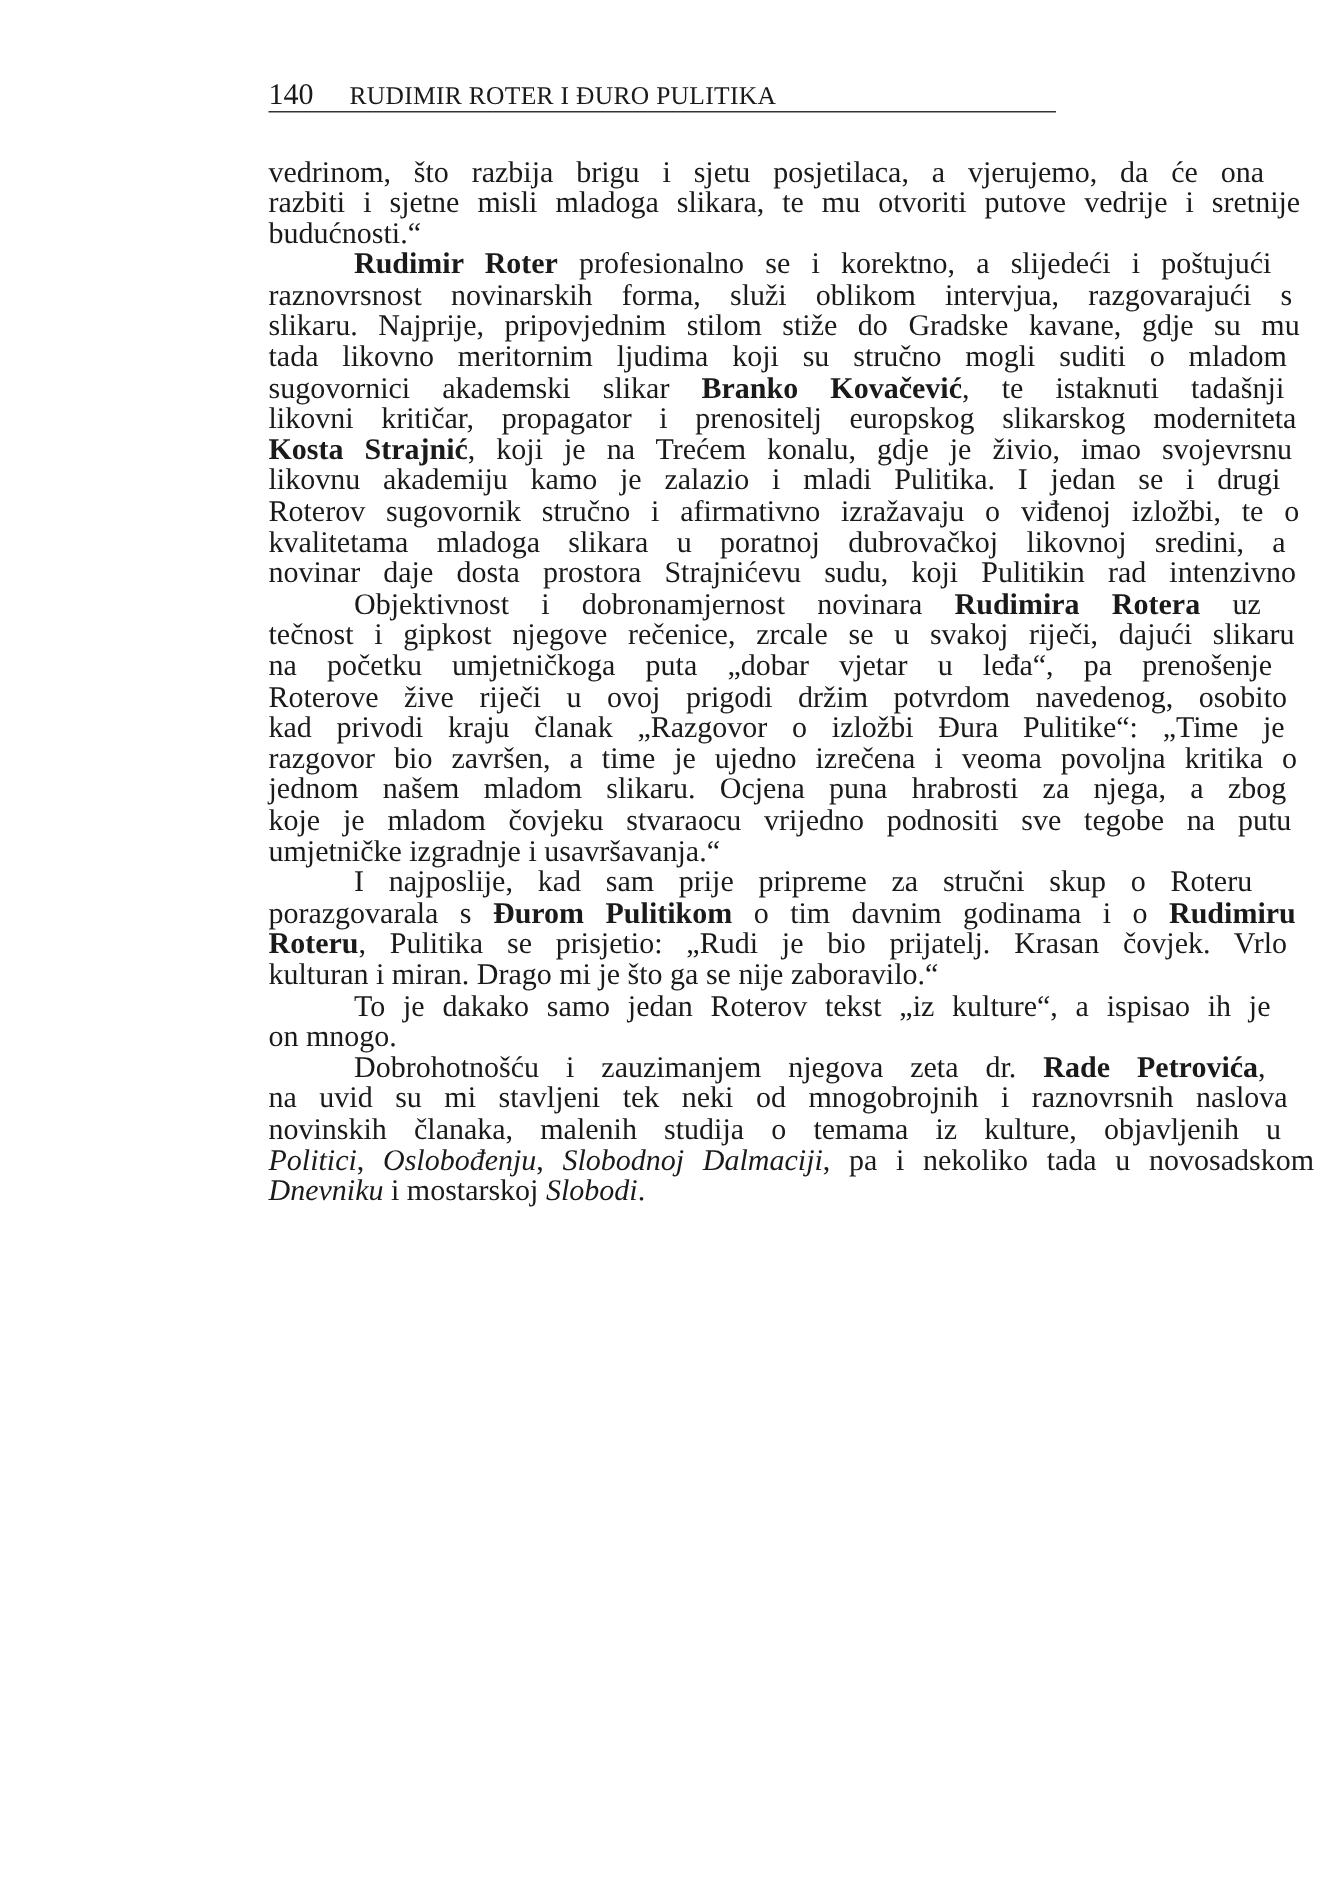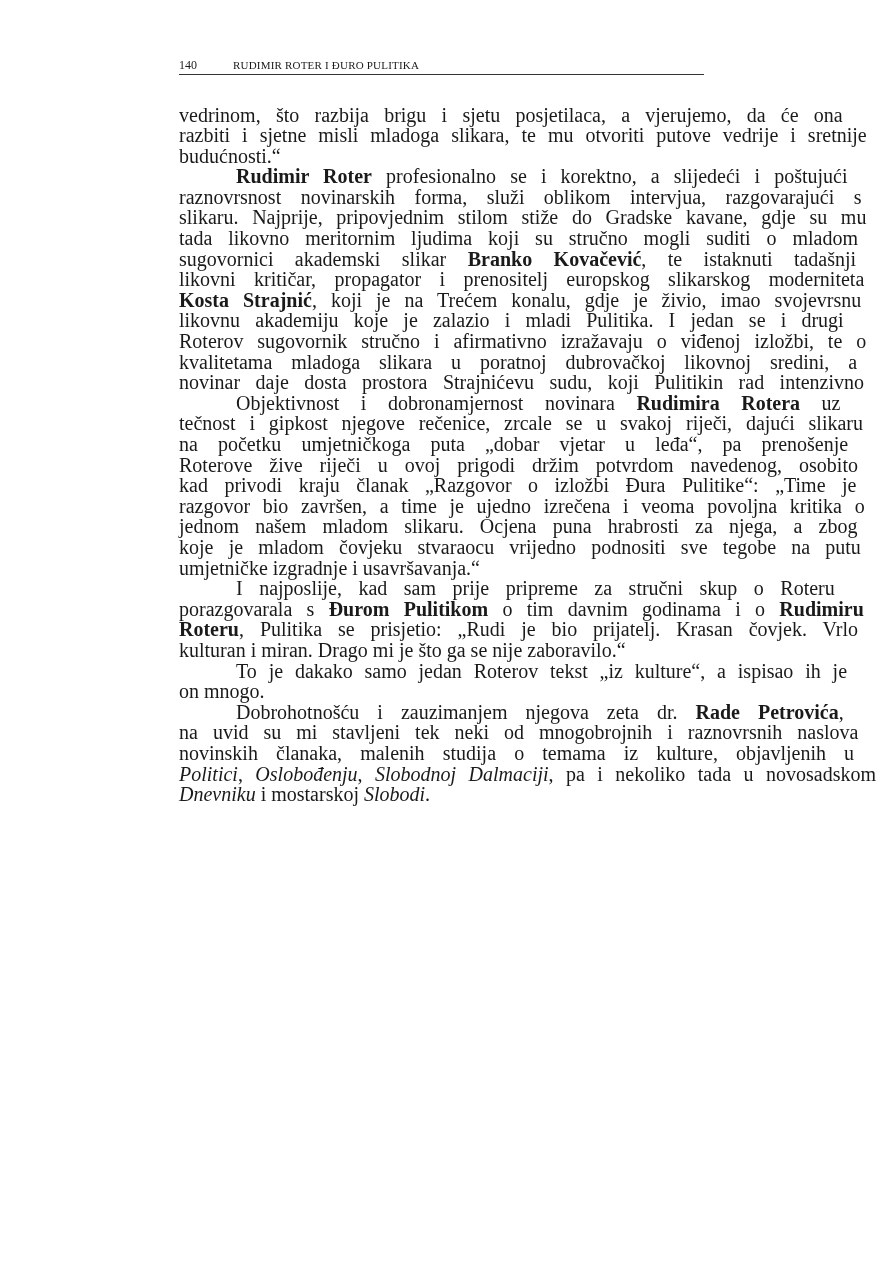--- a/index.html
+++ b/index.html
@@ -7,22 +7,22 @@
     .page {
       position: absolute; left: 179px; top: 0; width: 525px;
       font-family: "Liberation Serif", "DejaVu Serif", serif;
       color: #1a1a1a;
     }
     .header {
       position: absolute; left: 0; top: 53px; width: 525px; height: 21px;
       border-bottom: 1.5px solid #333;
       font-size: 15.5px; line-height: 21px; white-space: nowrap;
     }
-    .header .pagenum { display: inline-block; width: 54px; font-size: 12px; }
-    .header .running { font-size: 11px; letter-spacing: 0.2px; }
+    .header .pagenum { display: inline-block; width: 54px; font-size: 20px; }
+    .header .running { font-size: 17px; letter-spacing: 0.2px; }
     .body {
       position: absolute; left: 0; top: 104.5px; width: 525px;
       font-size: 20px; line-height: 20.6px;
     }
     .line { display: block; white-space: nowrap; text-align: justify; text-align-last: justify; height: 20.6px; overflow: visible; }
     .line.last { text-align-last: left; }
     .indent { padding-left: 57px; }
     b { font-weight: bold; }
     i { font-style: italic; }
   </style>
@@ -40,21 +40,21 @@
         <span class="line last"><span>budućnosti.“</span></span>
       </div>
       <div>
         <span class="line indent" style="white-space: nowrap; display: block; word-spacing: 9.11111px; text-align: left; text-align-last: left;"><b>Rudimir Roter</b><span> profesionalno se i korektno, a slijedeći i poštujući</span></span>
         <span class="line" style="white-space: nowrap; display: block; word-spacing: 14.4286px; text-align: left; text-align-last: left;"><span>raznovrsnost novinarskih forma, služi oblikom intervjua, razgovarajući s</span></span>
         <span class="line" style="white-space: nowrap; display: block; word-spacing: 8.7px; text-align: left; text-align-last: left;"><span>slikaru. Najprije, pripovjednim stilom stiže do Gradske kavane, gdje su mu</span></span>
         <span class="line" style="white-space: nowrap; display: block; word-spacing: 10.9px; text-align: left; text-align-last: left;"><span>tada likovno meritornim ljudima koji su stručno mogli suditi o mladom</span></span>
         <span class="line" style="white-space: nowrap; display: block; word-spacing: 16.4286px; text-align: left; text-align-last: left;"><span>sugovornici akademski slikar </span><b>Branko Kovačević</b><span>, te istaknuti tadašnji</span></span>
         <span class="line" style="white-space: nowrap; display: block; word-spacing: 13.4286px; text-align: right; text-align-last: left;"><span>likovni kritičar, propagator i prenositelj europskog slikarskog moderniteta</span></span>
         <span class="line" style="white-space: nowrap; display: block; word-spacing: 9px; text-align: left; text-align-last: left;"><b>Kosta Strajnić</b><span>, koji je na Trećem konalu, gdje je živio, imao svojevrsnu</span></span>
-        <span class="line" style="white-space: nowrap; display: block; word-spacing: 10.1667px; text-align: left; text-align-last: left;"><span>likovnu akademiju koje je zalazio i mladi Pulitika. I jedan se i drugi</span></span>
+        <span class="line" style="white-space: nowrap; display: block; word-spacing: 10.1667px; text-align: left; text-align-last: left;"><span>likovnu akademiju kamo je zalazio i mladi Pulitika. I jedan se i drugi</span></span>
         <span class="line" style="white-space: nowrap; display: block; word-spacing: 8.9px; text-align: left; text-align-last: left;"><span>Roterov sugovornik stručno i afirmativno izražavaju o viđenoj izložbi, te o</span></span>
         <span class="line" style="white-space: nowrap; display: block; word-spacing: 13.875px; text-align: left; text-align-last: left;"><span>kvalitetama mladoga slikara u poratnoj dubrovačkoj likovnoj sredini, a</span></span>
         <span class="line" style="white-space: nowrap; display: block; word-spacing: 10.4444px; text-align: left; text-align-last: left;"><span>novinar daje dosta prostora Strajnićevu sudu, koji Pulitikin rad intenzivno</span></span>
       </div>
       <div>
         <span class="line indent" style="white-space: nowrap; display: block; word-spacing: 16.5px; text-align: left; text-align-last: left;"><span>Objektivnost i dobronamjernost novinara </span><b>Rudimira Rotera</b><span> uz</span></span>
         <span class="line" style="white-space: nowrap; display: block; word-spacing: 8.81818px; text-align: left; text-align-last: left;"><span>tečnost i gipkost njegove rečenice, zrcale se u svakoj riječi, dajući slikaru</span></span>
         <span class="line" style="white-space: nowrap; display: block; word-spacing: 15.1111px; text-align: left; text-align-last: left;"><span>na početku umjetničkoga puta „dobar vjetar u leđa“, pa prenošenje</span></span>
         <span class="line" style="white-space: nowrap; display: block; word-spacing: 12px; text-align: left; text-align-last: left;"><span>Roterove žive riječi u ovoj prigodi držim potvrdom navedenog, osobito</span></span>
         <span class="line" style="white-space: nowrap; display: block; word-spacing: 11.5px; text-align: left; text-align-last: left;"><span>kad privodi kraju članak „Razgovor o izložbi Đura Pulitike“: „Time je</span></span>

